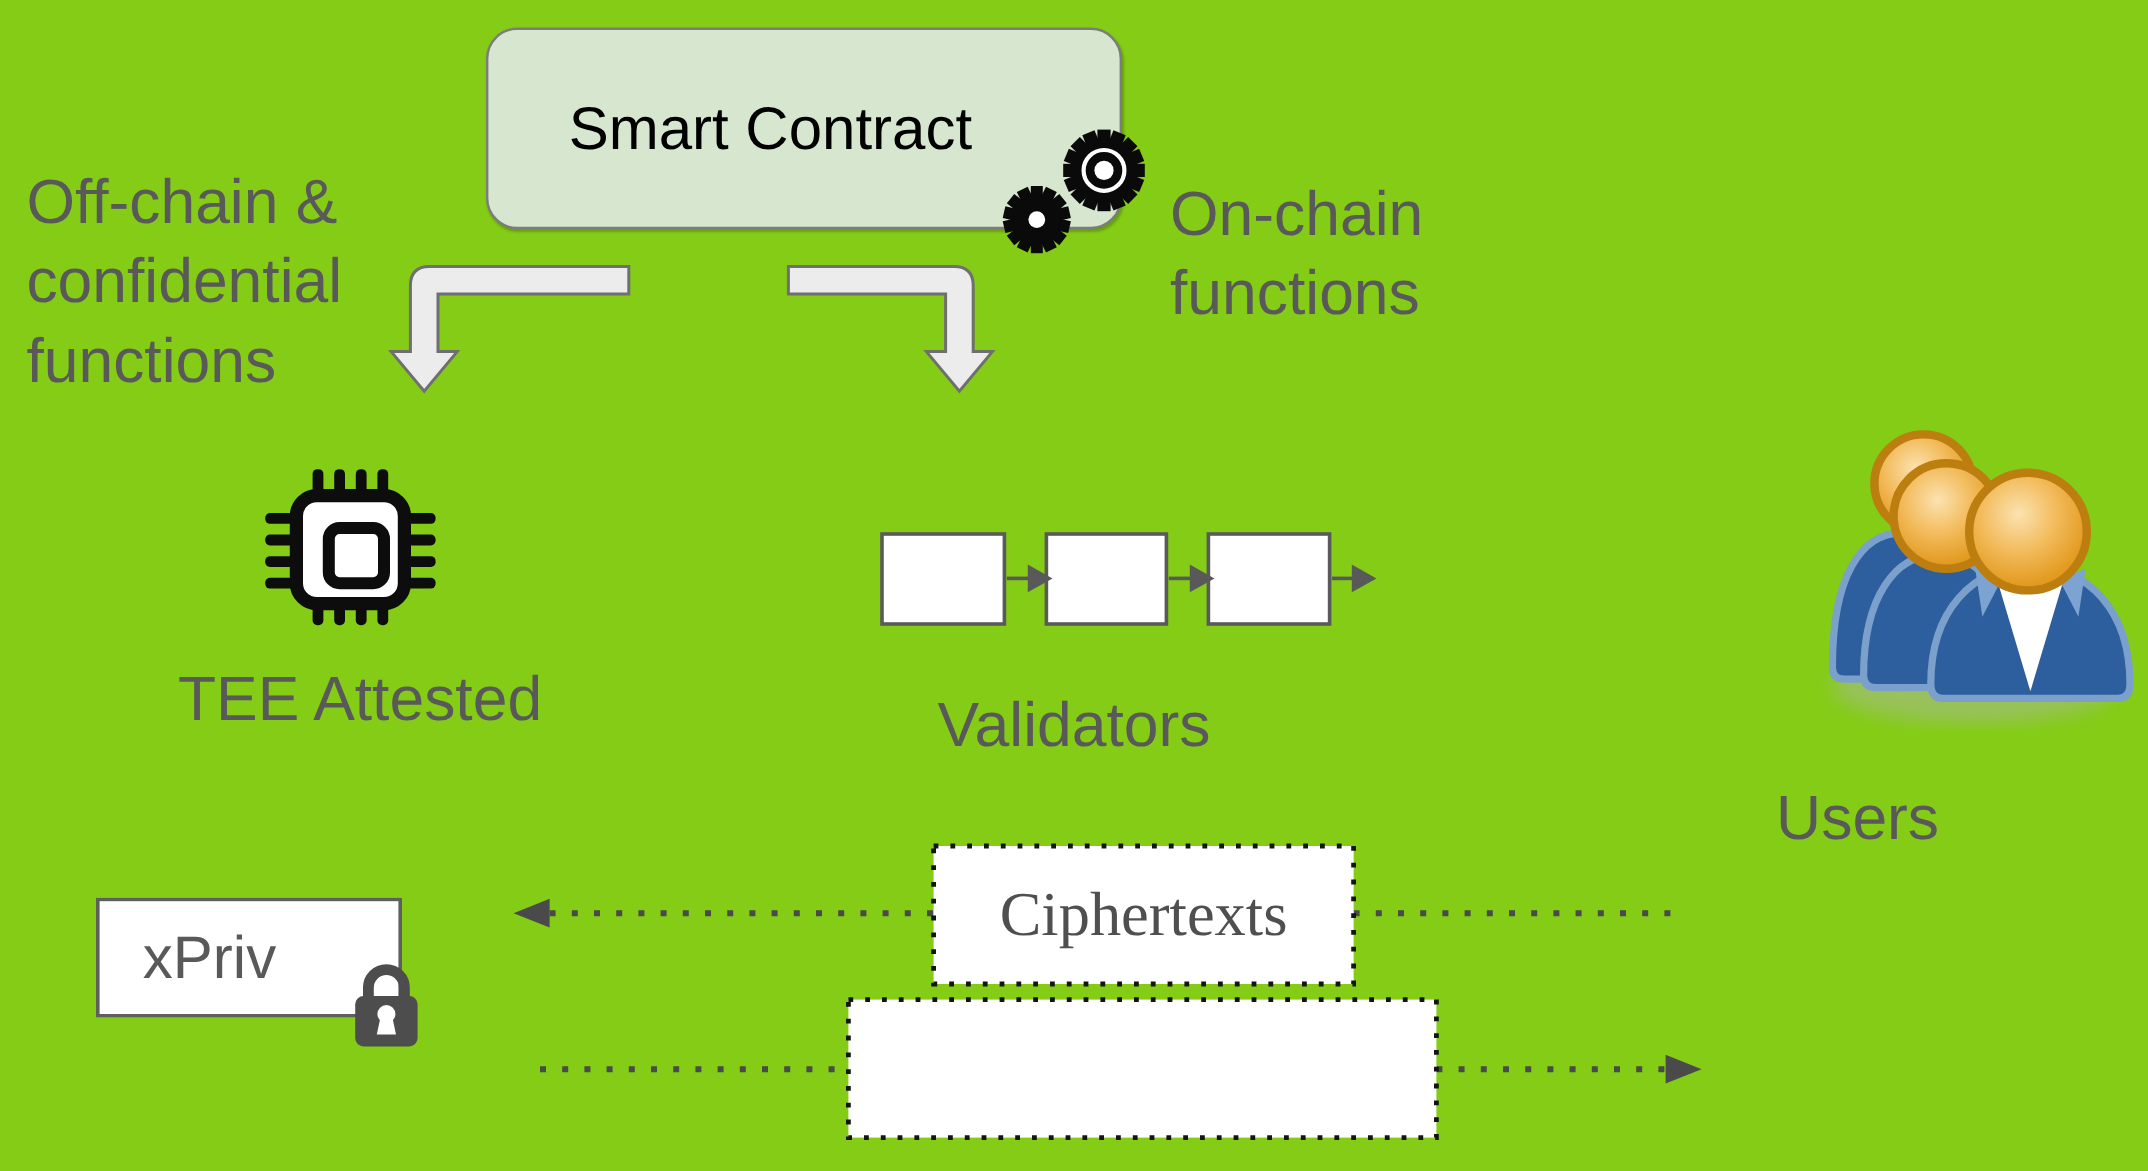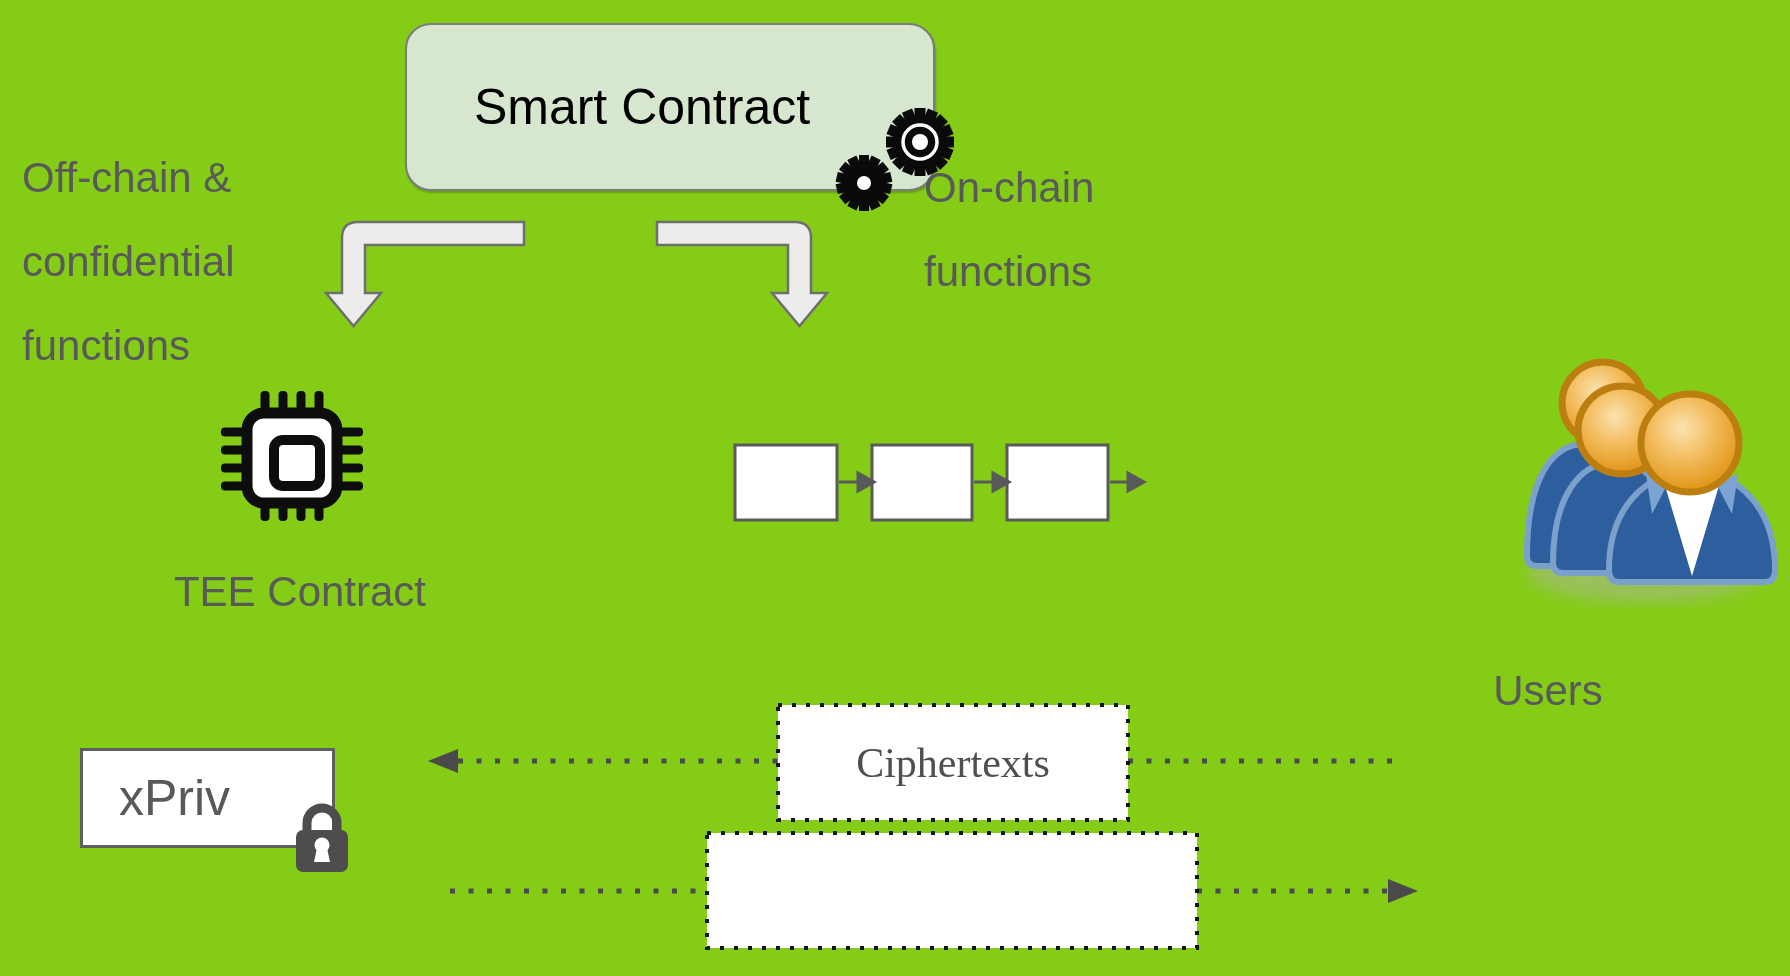--- a/index.html
+++ b/index.html
@@ -1,20 +1,20 @@
 <!DOCTYPE html>
 <html><head>
 <meta charset="utf-8">
 <style>
   html,body{margin:0;padding:0;background:#ffffff;}
   #stage{position:relative;width:1790px;height:976px;background:#84cc16;overflow:hidden;
          font-family:"Liberation Sans",sans-serif;}
   .box{position:absolute;z-index:1;box-sizing:border-box;}
   #svg-layer{position:absolute;left:0;top:0;z-index:2;pointer-events:none;}
-  .lbl{position:absolute;z-index:3;color:#595959;font-size:42px;line-height:84px;
+  .lbl{position:absolute;z-index:3;color:#595959;font-size:52px;line-height:66px;
        white-space:pre-line;}
   #smart-contract-box{left:405px;top:23px;width:530px;height:168px;background:#d7e7cf;
       border:2px solid #7c7c7c;border-radius:26px;display:flex;align-items:center;
       justify-content:center;padding-right:56px;box-shadow:1px 2px 2px rgba(0,0,0,.22);}
   #smart-contract-box span{font-size:50px;color:#000;}
   #xpriv-box{left:80px;top:748px;width:255px;height:100px;background:#fff;
       border:3px solid #5f5f5f;display:flex;align-items:center;padding-left:36px;}
   #xpriv-box span{font-size:50px;color:#595959;}
   .flow-lbl{display:flex;align-items:center;justify-content:center;white-space:nowrap;
       color:#4f4f4f;}
@@ -159,19 +159,20 @@
       <path d="M 307,834 L 307,823 A 15,15 0 0 1 337,823 L 337,834" fill="none" stroke="#4d4d4d" stroke-width="9"></path>
       <rect x="296" y="830" width="52" height="42" rx="7" fill="#4d4d4d"></rect>
       <circle cx="322" cy="845" r="7.5" fill="#fff"></circle>
       <polygon points="317,848 314,862 330,862 327,848" fill="#fff"></polygon>
     </g>
   </svg>
 
   <div class="lbl" style="left:22px;top:136px;">Off-chain &amp;
 confidential
 functions</div>
-  <div class="lbl" style="left:924px;top:146px;">On-chain
+  <div class="lbl" style="left:975px;top:146px;">On-chain
 functions</div>
-  <div class="lbl ctr" style="left:130px;top:550px;width:340px;">TEE Contract</div>
+  <div class="lbl ctr" style="left:130px;top:550px;width:340px;">TEE Attested</div>
+  <div class="lbl ctr" style="left:720px;top:572px;width:350px;">Validators</div>
   <div class="lbl ctr" style="left:1428px;top:649px;width:240px;">Users</div>
   <div class="lbl flow-lbl" style="left:778px;top:705px;width:350px;height:115px;font-family:Liberation Serif, serif;">Ciphertexts</div>
 
 </div>
 
 </body></html>

